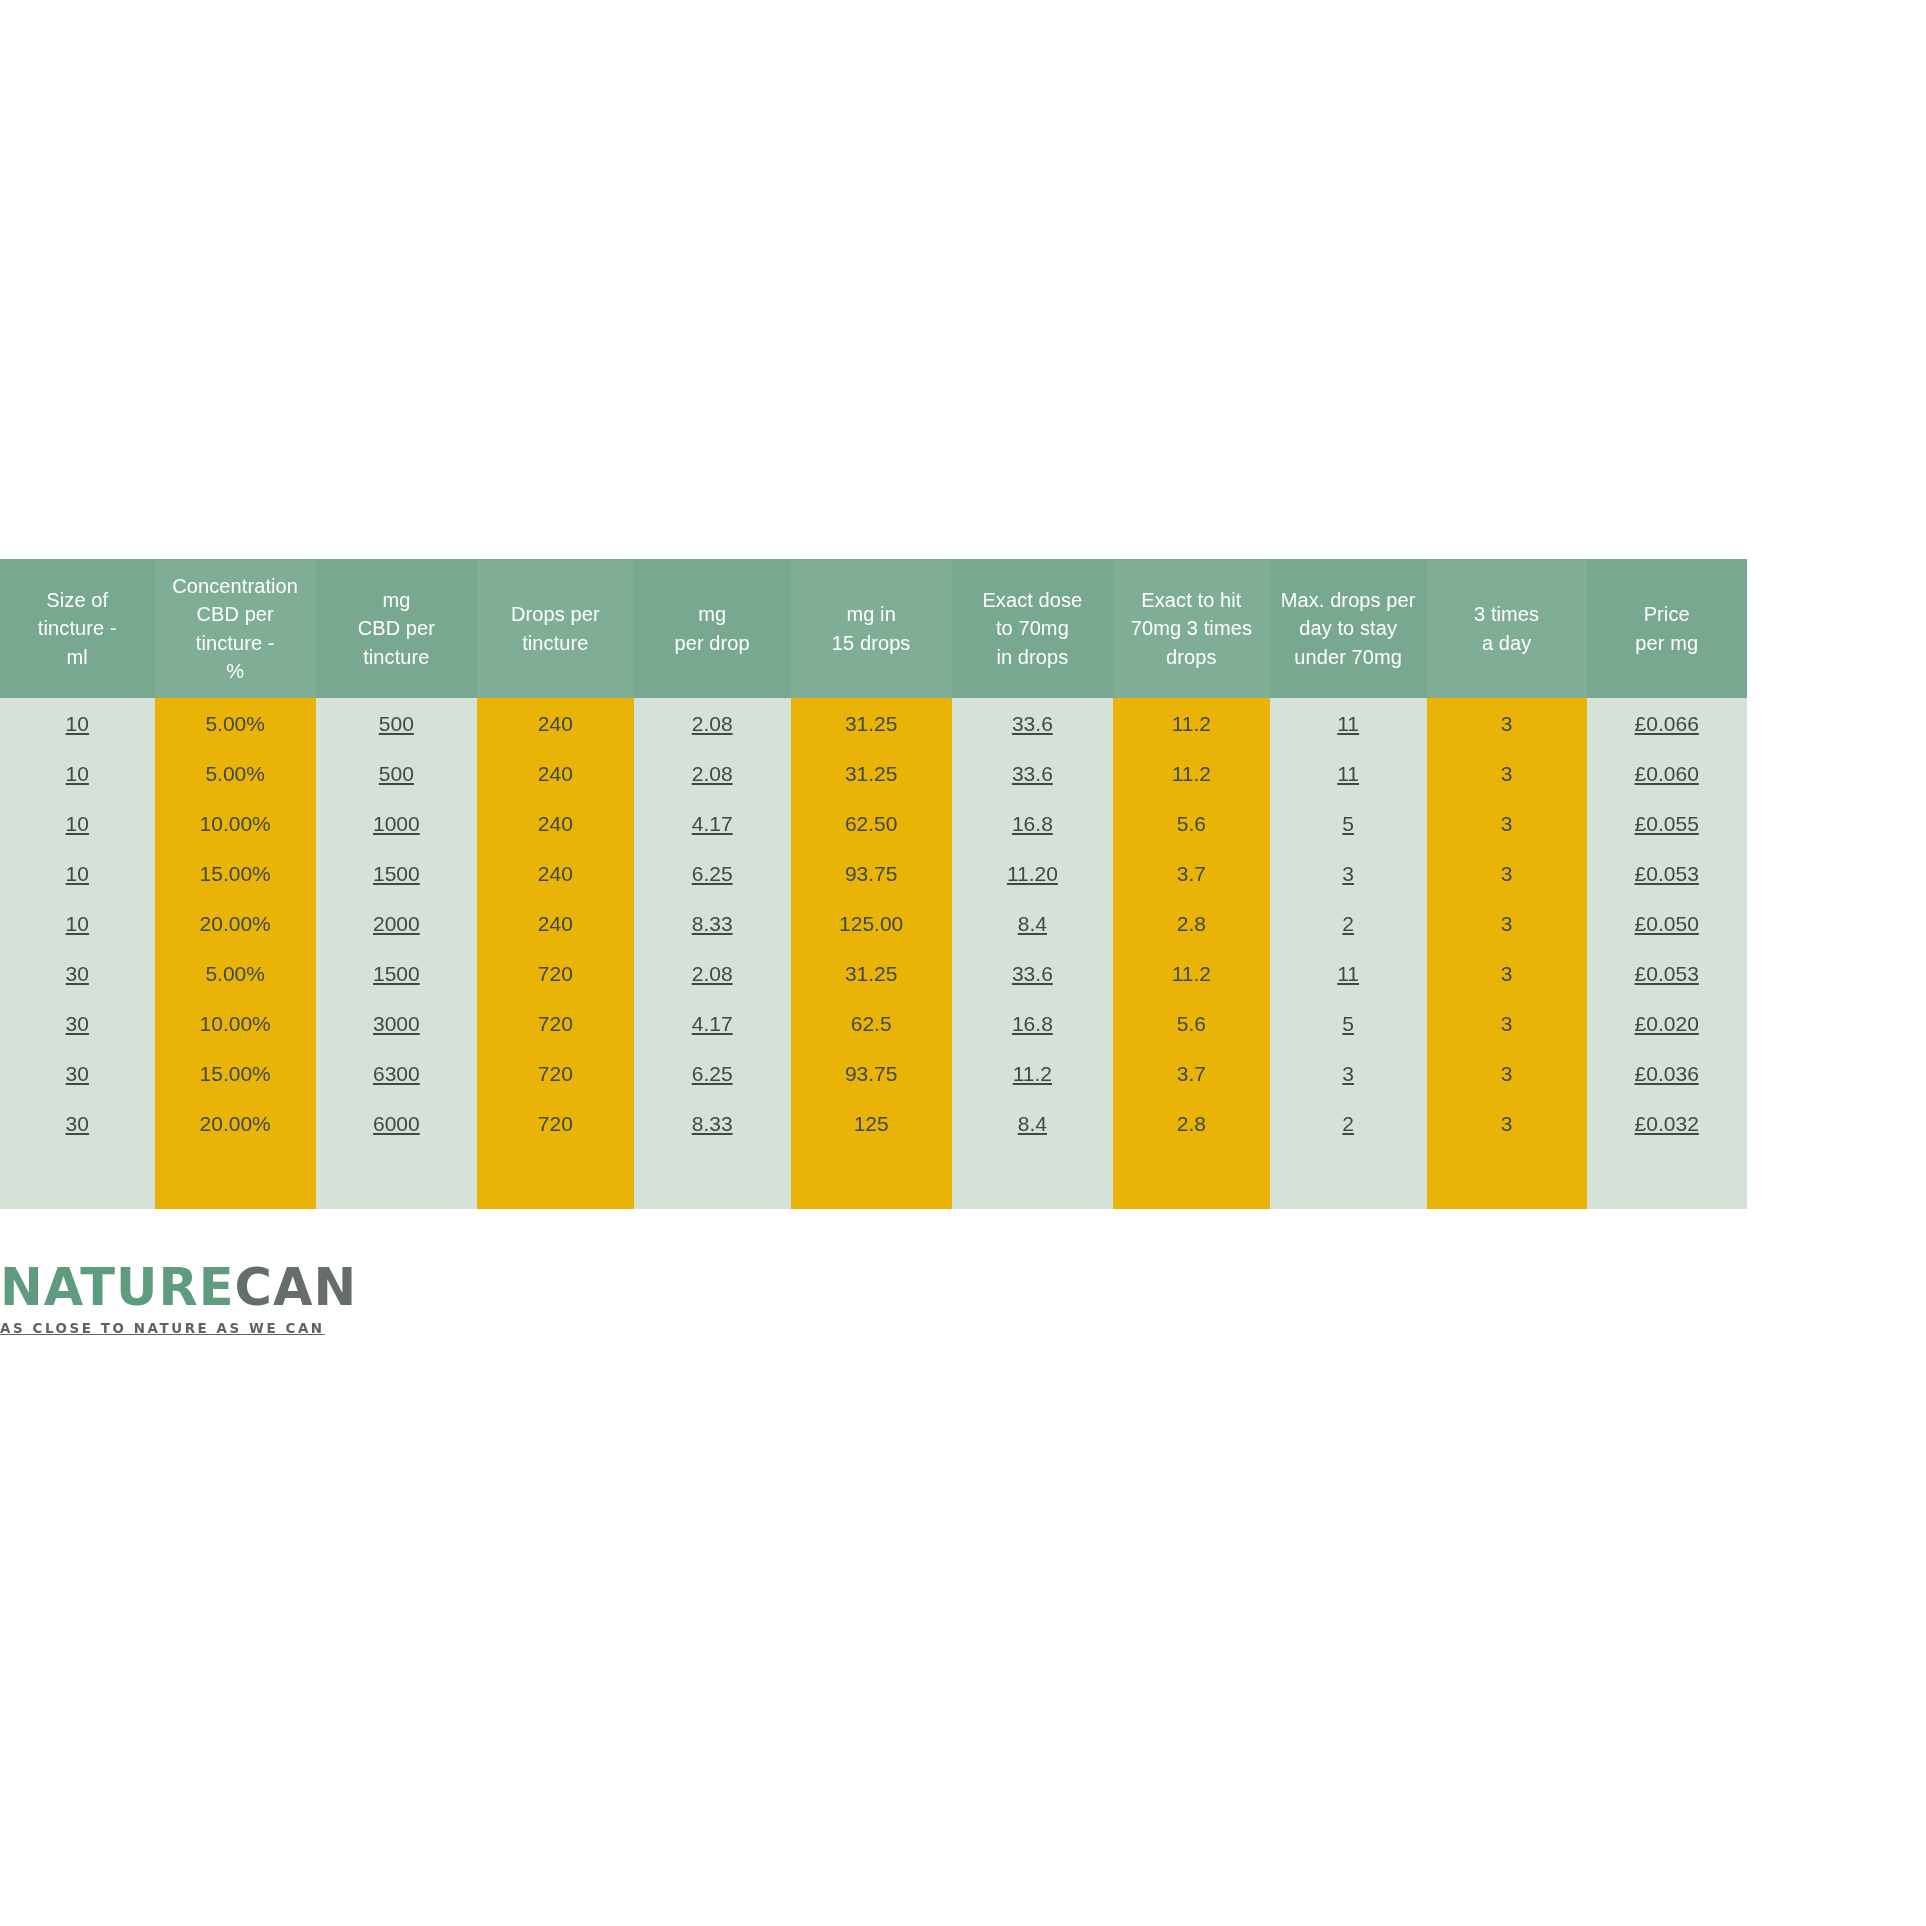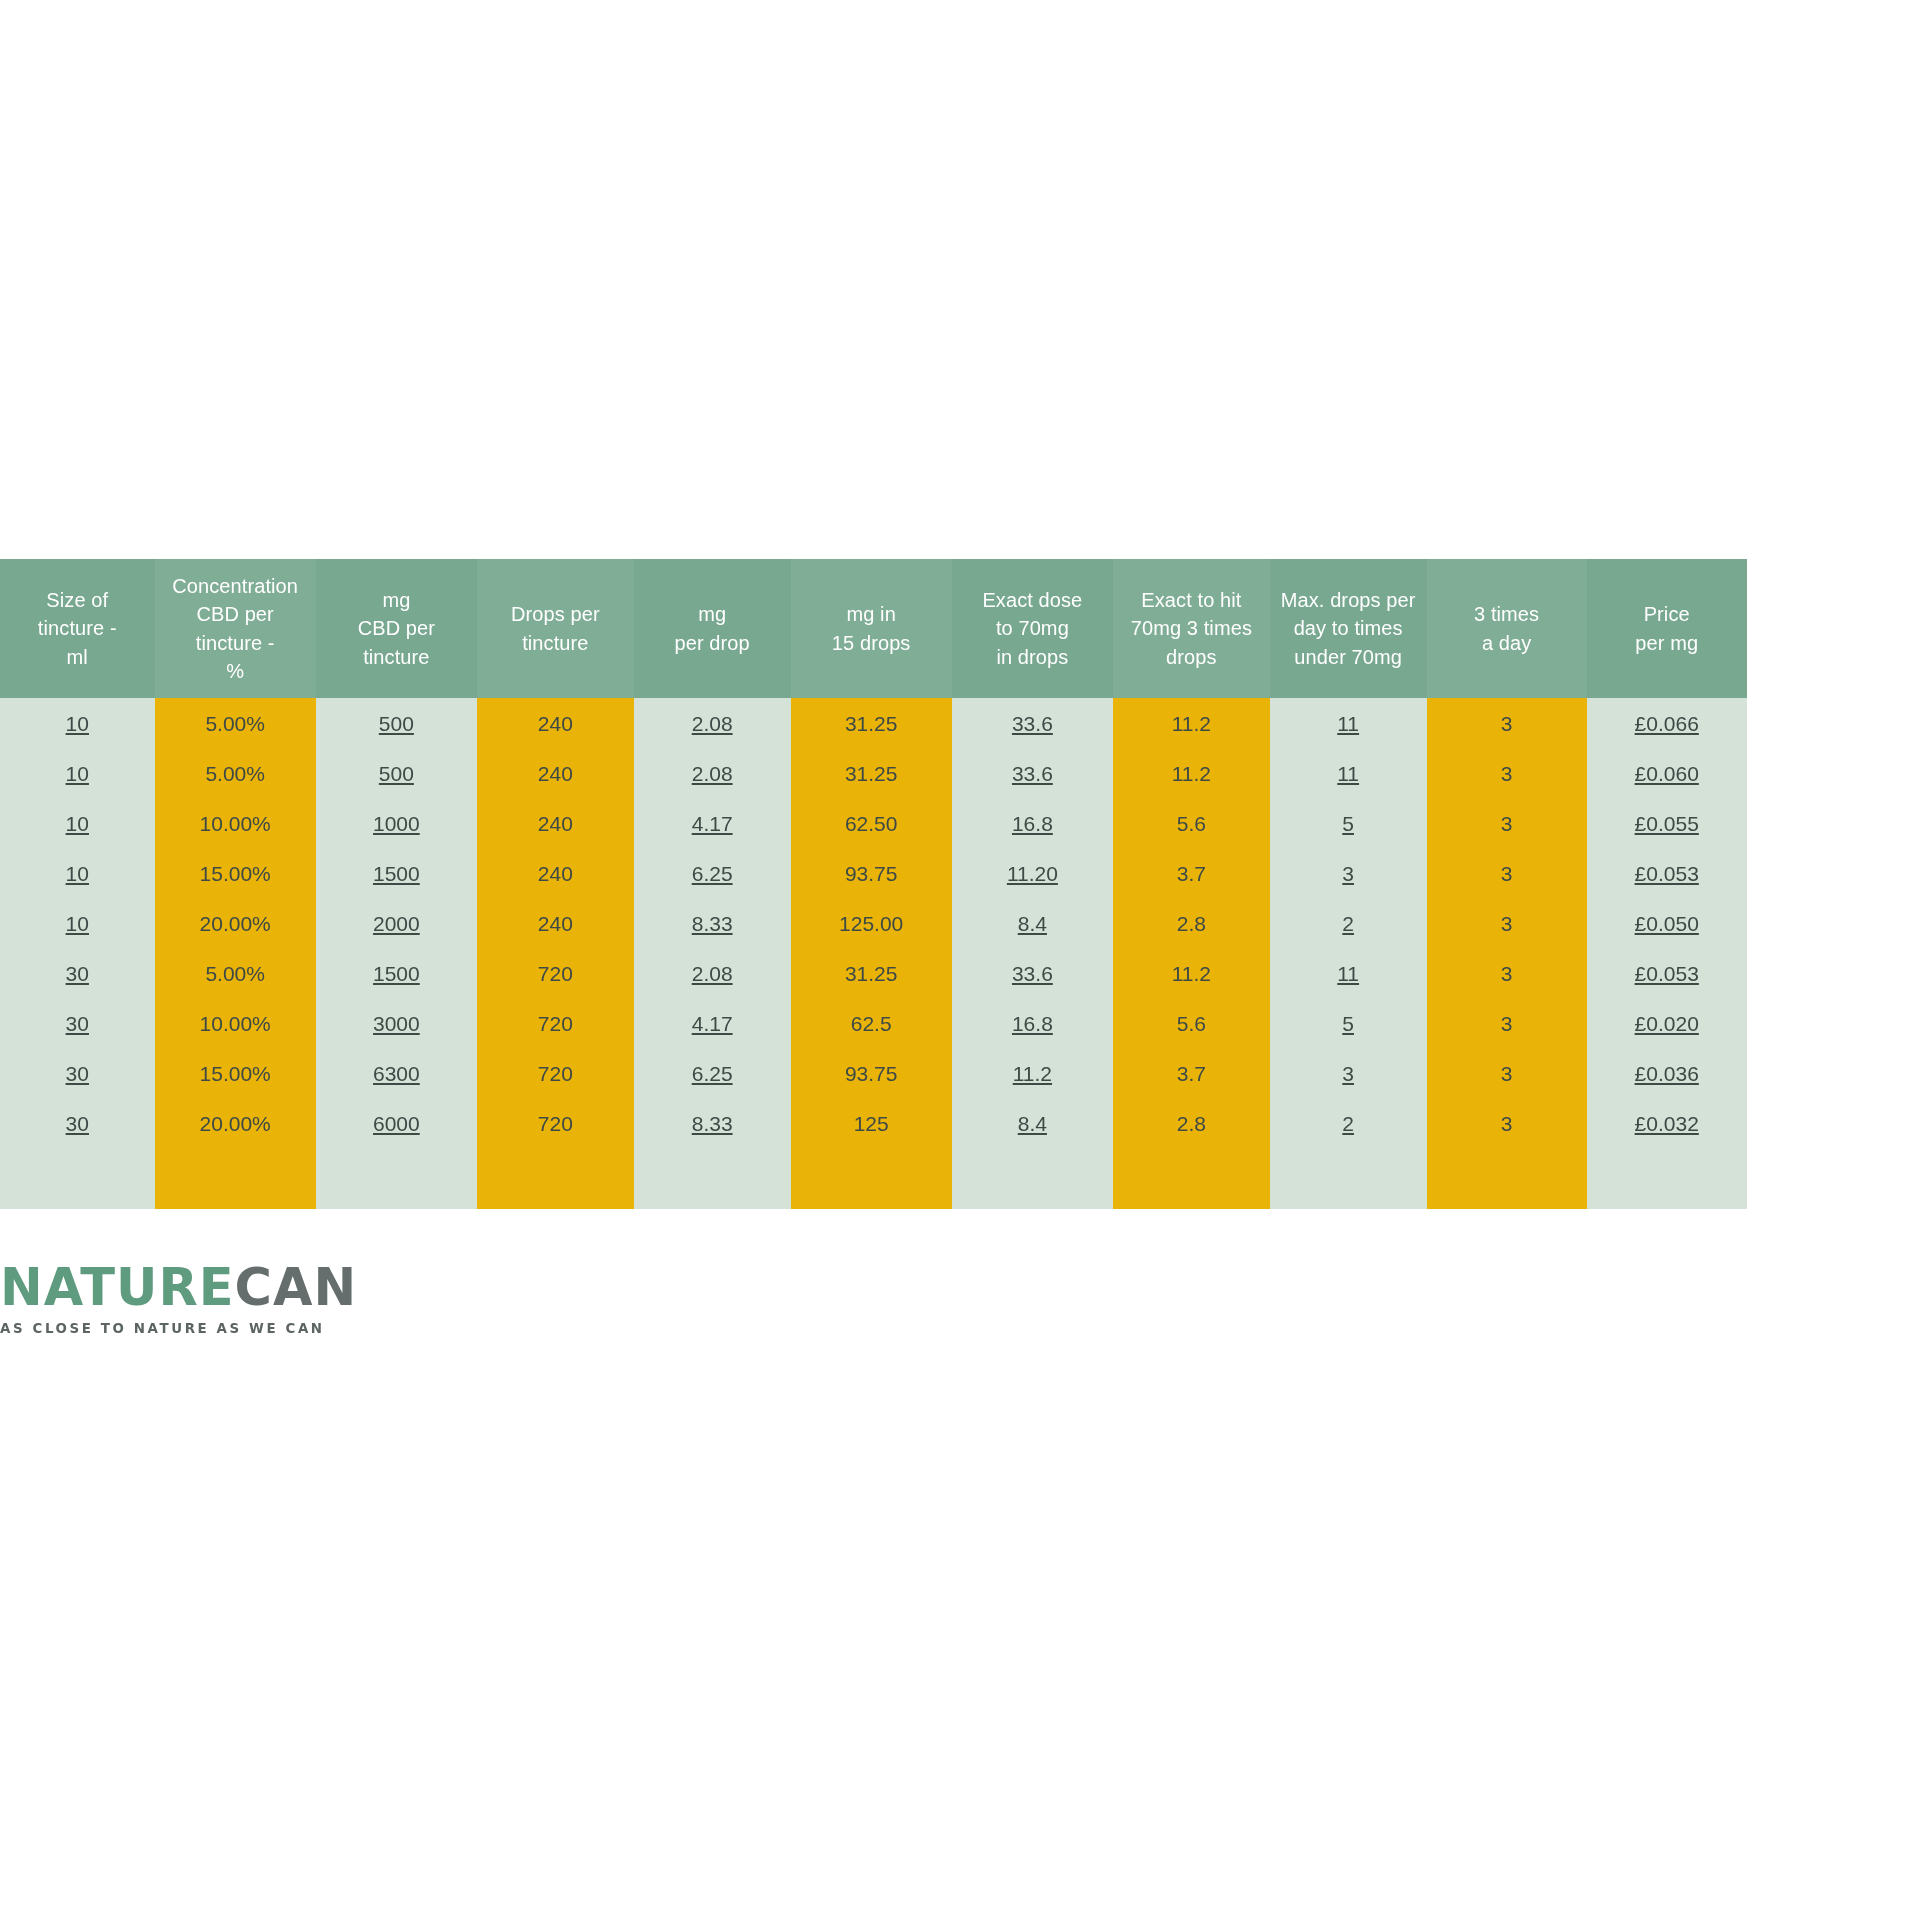--- a/index.html
+++ b/index.html
@@ -107,20 +107,21 @@
   #logo .wm-nature { color: #5f9b7e; }
   #logo .wm-can    { color: #666d6d; }
   #logo .tagline {
     margin-top: 8px;
     font-family: "DejaVu Sans", sans-serif;
     font-weight: 700;
     font-size: 13.4px;
     letter-spacing: 2.6px;
     color: #5c6563;
     white-space: nowrap;
+    text-decoration: underline;
   }
 </style>
 </head>
 <body>
 
 <div id="stage">
 
   <div id="table-wrap">
     <table class="dose-table">
       <colgroup>
@@ -172,21 +173,21 @@
               <span class="hl">to 70mg</span>
               <span class="hl">in drops</span>
             </th>
             <th class="alt">
               <span class="hl">Exact to hit</span>
               <span class="hl">70mg 3 times</span>
               <span class="hl">drops</span>
             </th>
             <th>
               <span class="hl">Max. drops per</span>
-              <span class="hl">day to times</span>
+              <span class="hl">day to stay</span>
               <span class="hl">under 70mg</span>
             </th>
             <th class="alt">
               <span class="hl">3 times</span>
               <span class="hl">a day</span>
             </th>
             <th>
               <span class="hl">Price</span>
               <span class="hl">per mg</span>
             </th>

